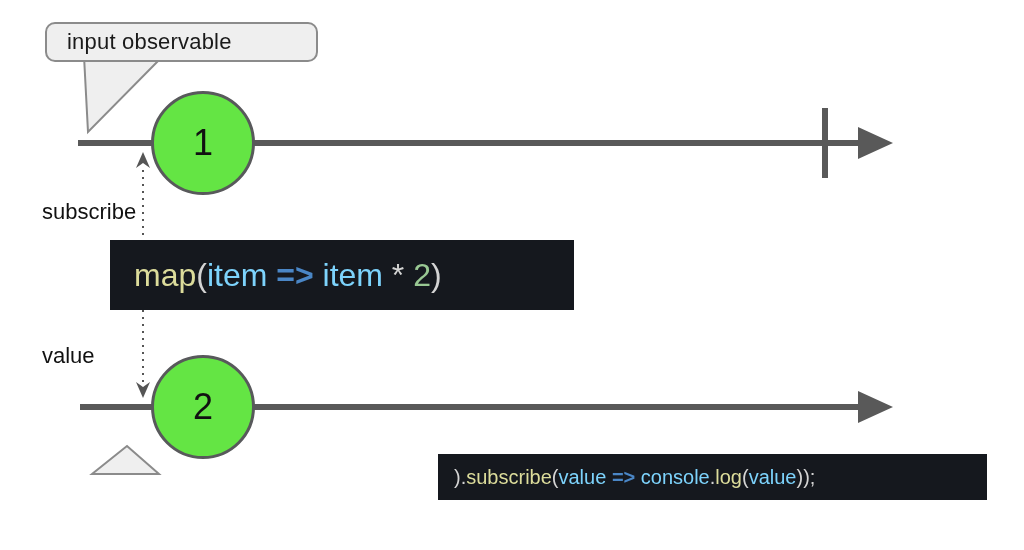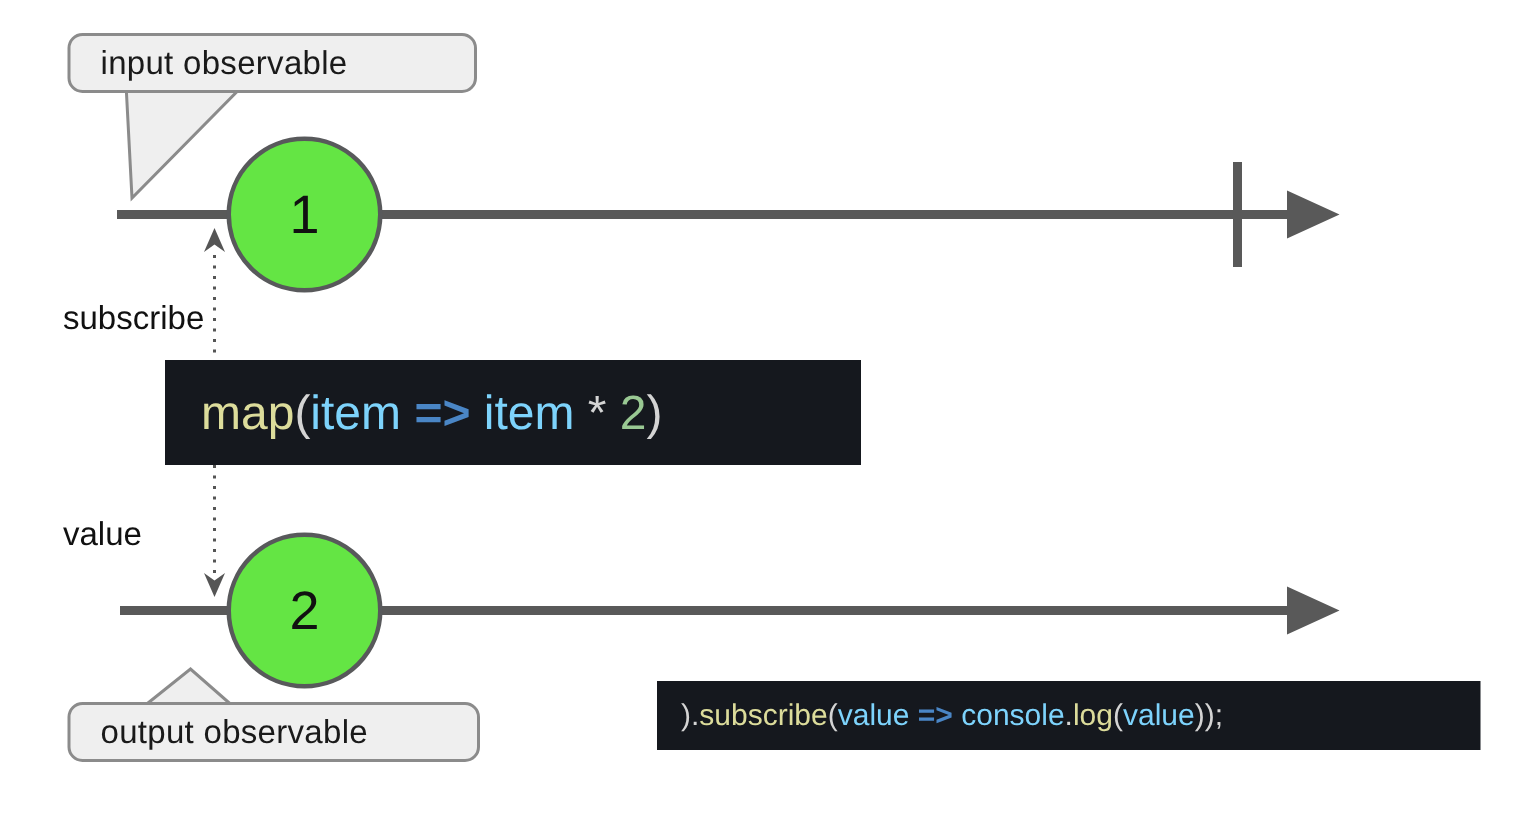--- a/index.html
+++ b/index.html
@@ -67,23 +67,20 @@
     <line x1="143" y1="170" x2="143" y2="240" stroke="#555555" stroke-width="2" stroke-dasharray="2 5"></line>
     <path d="M136,168 L143,152 L150,168 L143,163 Z" fill="#555555"></path>
 
     <line x1="143" y1="310" x2="143" y2="382" stroke="#555555" stroke-width="2" stroke-dasharray="2 5"></line>
     <path d="M136,382 L143,398 L150,382 L143,387 Z" fill="#555555"></path>
   </svg>
 
   <div class="bubble bubble-input">
     <span>input observable</span>
   </div>
-  <div class="bubble bubble-output">
-    <span>output observable</span>
-  </div>
 
   <div class="marble marble-1">
     <span>1</span>
   </div>
   <div class="marble marble-2">
     <span>2</span>
   </div>
 
   <div class="side-label label-subscribe">subscribe</div>
   <div class="side-label label-create">value</div>

